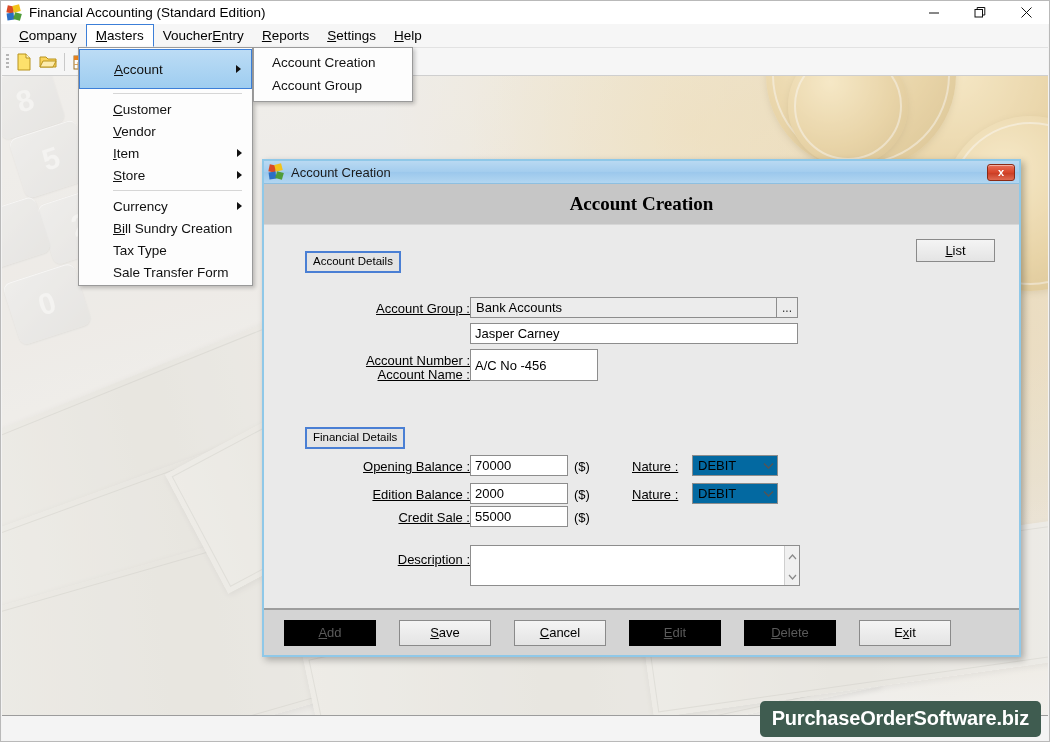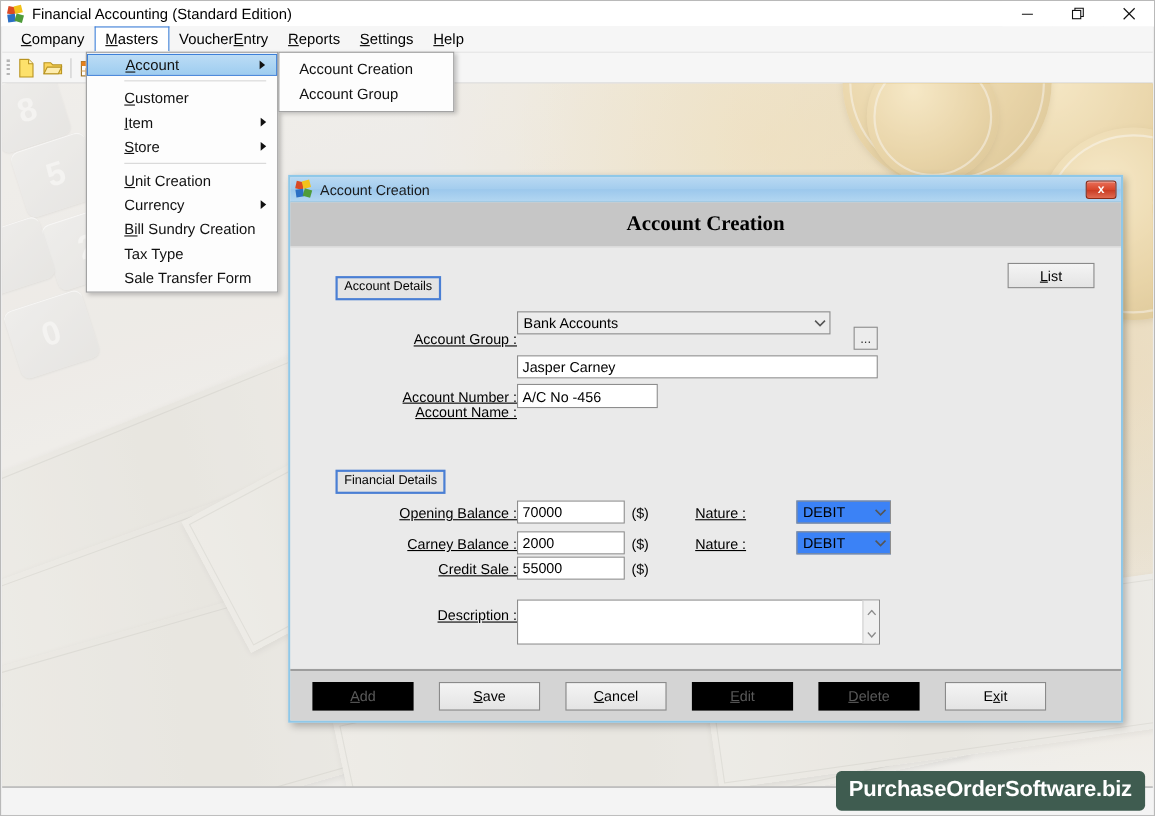--- a/index.html
+++ b/index.html
@@ -149,21 +149,21 @@
   }
   .mi {
     height: 22px; display: flex; align-items: center;
     padding-left: 34px; padding-right: 8px;
     font-size: 13.5px; color: #111; position: relative;
     cursor: default;
   }
   .mi.sel {
     background: linear-gradient(to bottom, #bcdcf5, #9ecdf0);
     border: 1px solid #3c7fd8;
-    height: 20px; margin: 0 0 0 0;
+    height: 40px; margin: 0 0 0 0;
   }
   .mi .arrow {
     position: absolute; right: 10px; top: 50%; transform: translateY(-50%);
     width: 0; height: 0;
     border-left: 5px solid #111;
     border-top: 4px solid transparent;
     border-bottom: 4px solid transparent;
   }
   .msep { height: 1px; background: #d6d6d6; margin: 4px 10px 4px 34px; }
 
@@ -261,21 +261,21 @@
     display: flex; align-items: center;
     padding: 0 4px;
   }
   .combo {
     position: absolute;
     background: #ececec; border: 1px solid #8d8d8d;
     font-size: 13px; color: #000;
     display: flex; align-items: center;
     padding: 0 2px 0 5px;
   }
-  .combo.white { background: #3b82f6; margin-left: 32px; }
+  .combo.white { background: #0369a1; }
   .combo .cval { flex: 1; }
   .chev { width: 14px; display:flex; align-items:center; justify-content:center; }
   .dots-btn {
     position: absolute;
     background: #ececec; border: 1px solid #8d8d8d;
     font-size: 12px; color: #333;
     display: flex; align-items: flex-end; justify-content: center;
     padding-bottom: 2px;
   }
   .unit { position: absolute; font-size: 13px; color: #000; }
@@ -429,31 +429,31 @@
   <div id="masters-menu">
     <div class="mi sel">
       <span><span class="ul">A</span>ccount</span>
       <span class="arrow"></span>
     </div>
     <div class="msep"></div>
     <div class="mi">
       <span><span class="ul">C</span>ustomer</span>
     </div>
     <div class="mi">
+      <span><span class="ul">V</span>endor</span>
+    </div>
+    <div class="mi">
       <span><span class="ul">I</span>tem</span>
       <span class="arrow"></span>
     </div>
     <div class="mi">
       <span><span class="ul">S</span>tore</span>
       <span class="arrow"></span>
     </div>
     <div class="msep"></div>
-    <div class="mi">
-      <span><span class="ul">U</span>nit Creation</span>
-    </div>
     <div class="mi">
       <span>Currency</span>
       <span class="arrow"></span>
     </div>
     <div class="mi">
       <span><span class="ul">Bi</span>ll Sundry Creation</span>
     </div>
     <div class="mi">
       <span>Tax Type</span>
     </div>
@@ -492,39 +492,39 @@
 
       <div class="btn" id="list-button">
         <span><span class="ul">L</span>ist</span>
       </div>
 
       <div class="section-tag" style="left:41px; top:26px;">
         <span>Account Details</span>
       </div>
 
       <div class="field-label" style="left:84px; top:76px; width:122px;">Account Group :</div>
-      <div class="combo" style="left:206px; top:58px; width:285px; height:21px;">
+      <div class="combo" style="left:206px; top:72px; width:325px; height:21px;">
         <span class="cval">Bank Accounts</span>
         <span class="chev">
           <svg width="11" height="8" viewBox="0 0 11 8">
               <polyline points="1,1.5 5.5,6 10,1.5" fill="none" stroke="#555" stroke-width="1.4"></polyline>
             </svg>
         </span>
       </div>
       <div class="dots-btn" style="left:512px; top:72px; width:22px; height:21px;">
         <span>...</span>
       </div>
 
       <div class="field-label" style="left:84px; top:102px; width:122px;margin-top:40px;">Account Name :</div>
       <div class="tbox" style="left:206px; top:98px; width:328px; height:21px;">
         <span>Jasper Carney</span>
       </div>
 
       <div class="field-label" style="left:84px; top:128px; width:122px;">Account Number :</div>
-      <div class="tbox" style="left:206px; top:124px; width:128px; height:22px;">
+      <div class="tbox" style="left:206px; top:124px; width:128px; height:32px;">
         <span>A/C No -456</span>
       </div>
 
       <div class="section-tag" style="left:41px; top:202px;">
         <span>Financial Details</span>
       </div>
 
       <div class="field-label" style="left:78px; top:234px; width:128px;">Opening Balance :</div>
       <div class="tbox" style="left:206px; top:230px; width:98px; height:21px;">
         <span>70000</span>
@@ -533,21 +533,21 @@
       <div class="field-label" style="left:368px; top:234px; width:60px; text-align:left;">Nature :</div>
       <div class="combo white" style="left:428px; top:230px; width:86px; height:21px;">
         <span class="cval">DEBIT</span>
         <span class="chev">
           <svg width="11" height="8" viewBox="0 0 11 8">
               <polyline points="1,1.5 5.5,6 10,1.5" fill="none" stroke="#555" stroke-width="1.4"></polyline>
             </svg>
         </span>
       </div>
 
-      <div class="field-label" style="left:78px; top:262px; width:128px;">Carney Balance :</div>
+      <div class="field-label" style="left:78px; top:262px; width:128px;">Edition Balance :</div>
       <div class="tbox" style="left:206px; top:258px; width:98px; height:21px;">
         <span>2000</span>
       </div>
       <div class="unit" style="left:310px; top:262px;">($)</div>
       <div class="field-label" style="left:368px; top:262px; width:60px; text-align:left;">Nature :</div>
       <div class="combo white" style="left:428px; top:258px; width:86px; height:21px;">
         <span class="cval">DEBIT</span>
         <span class="chev">
           <svg width="11" height="8" viewBox="0 0 11 8">
               <polyline points="1,1.5 5.5,6 10,1.5" fill="none" stroke="#555" stroke-width="1.4"></polyline>

